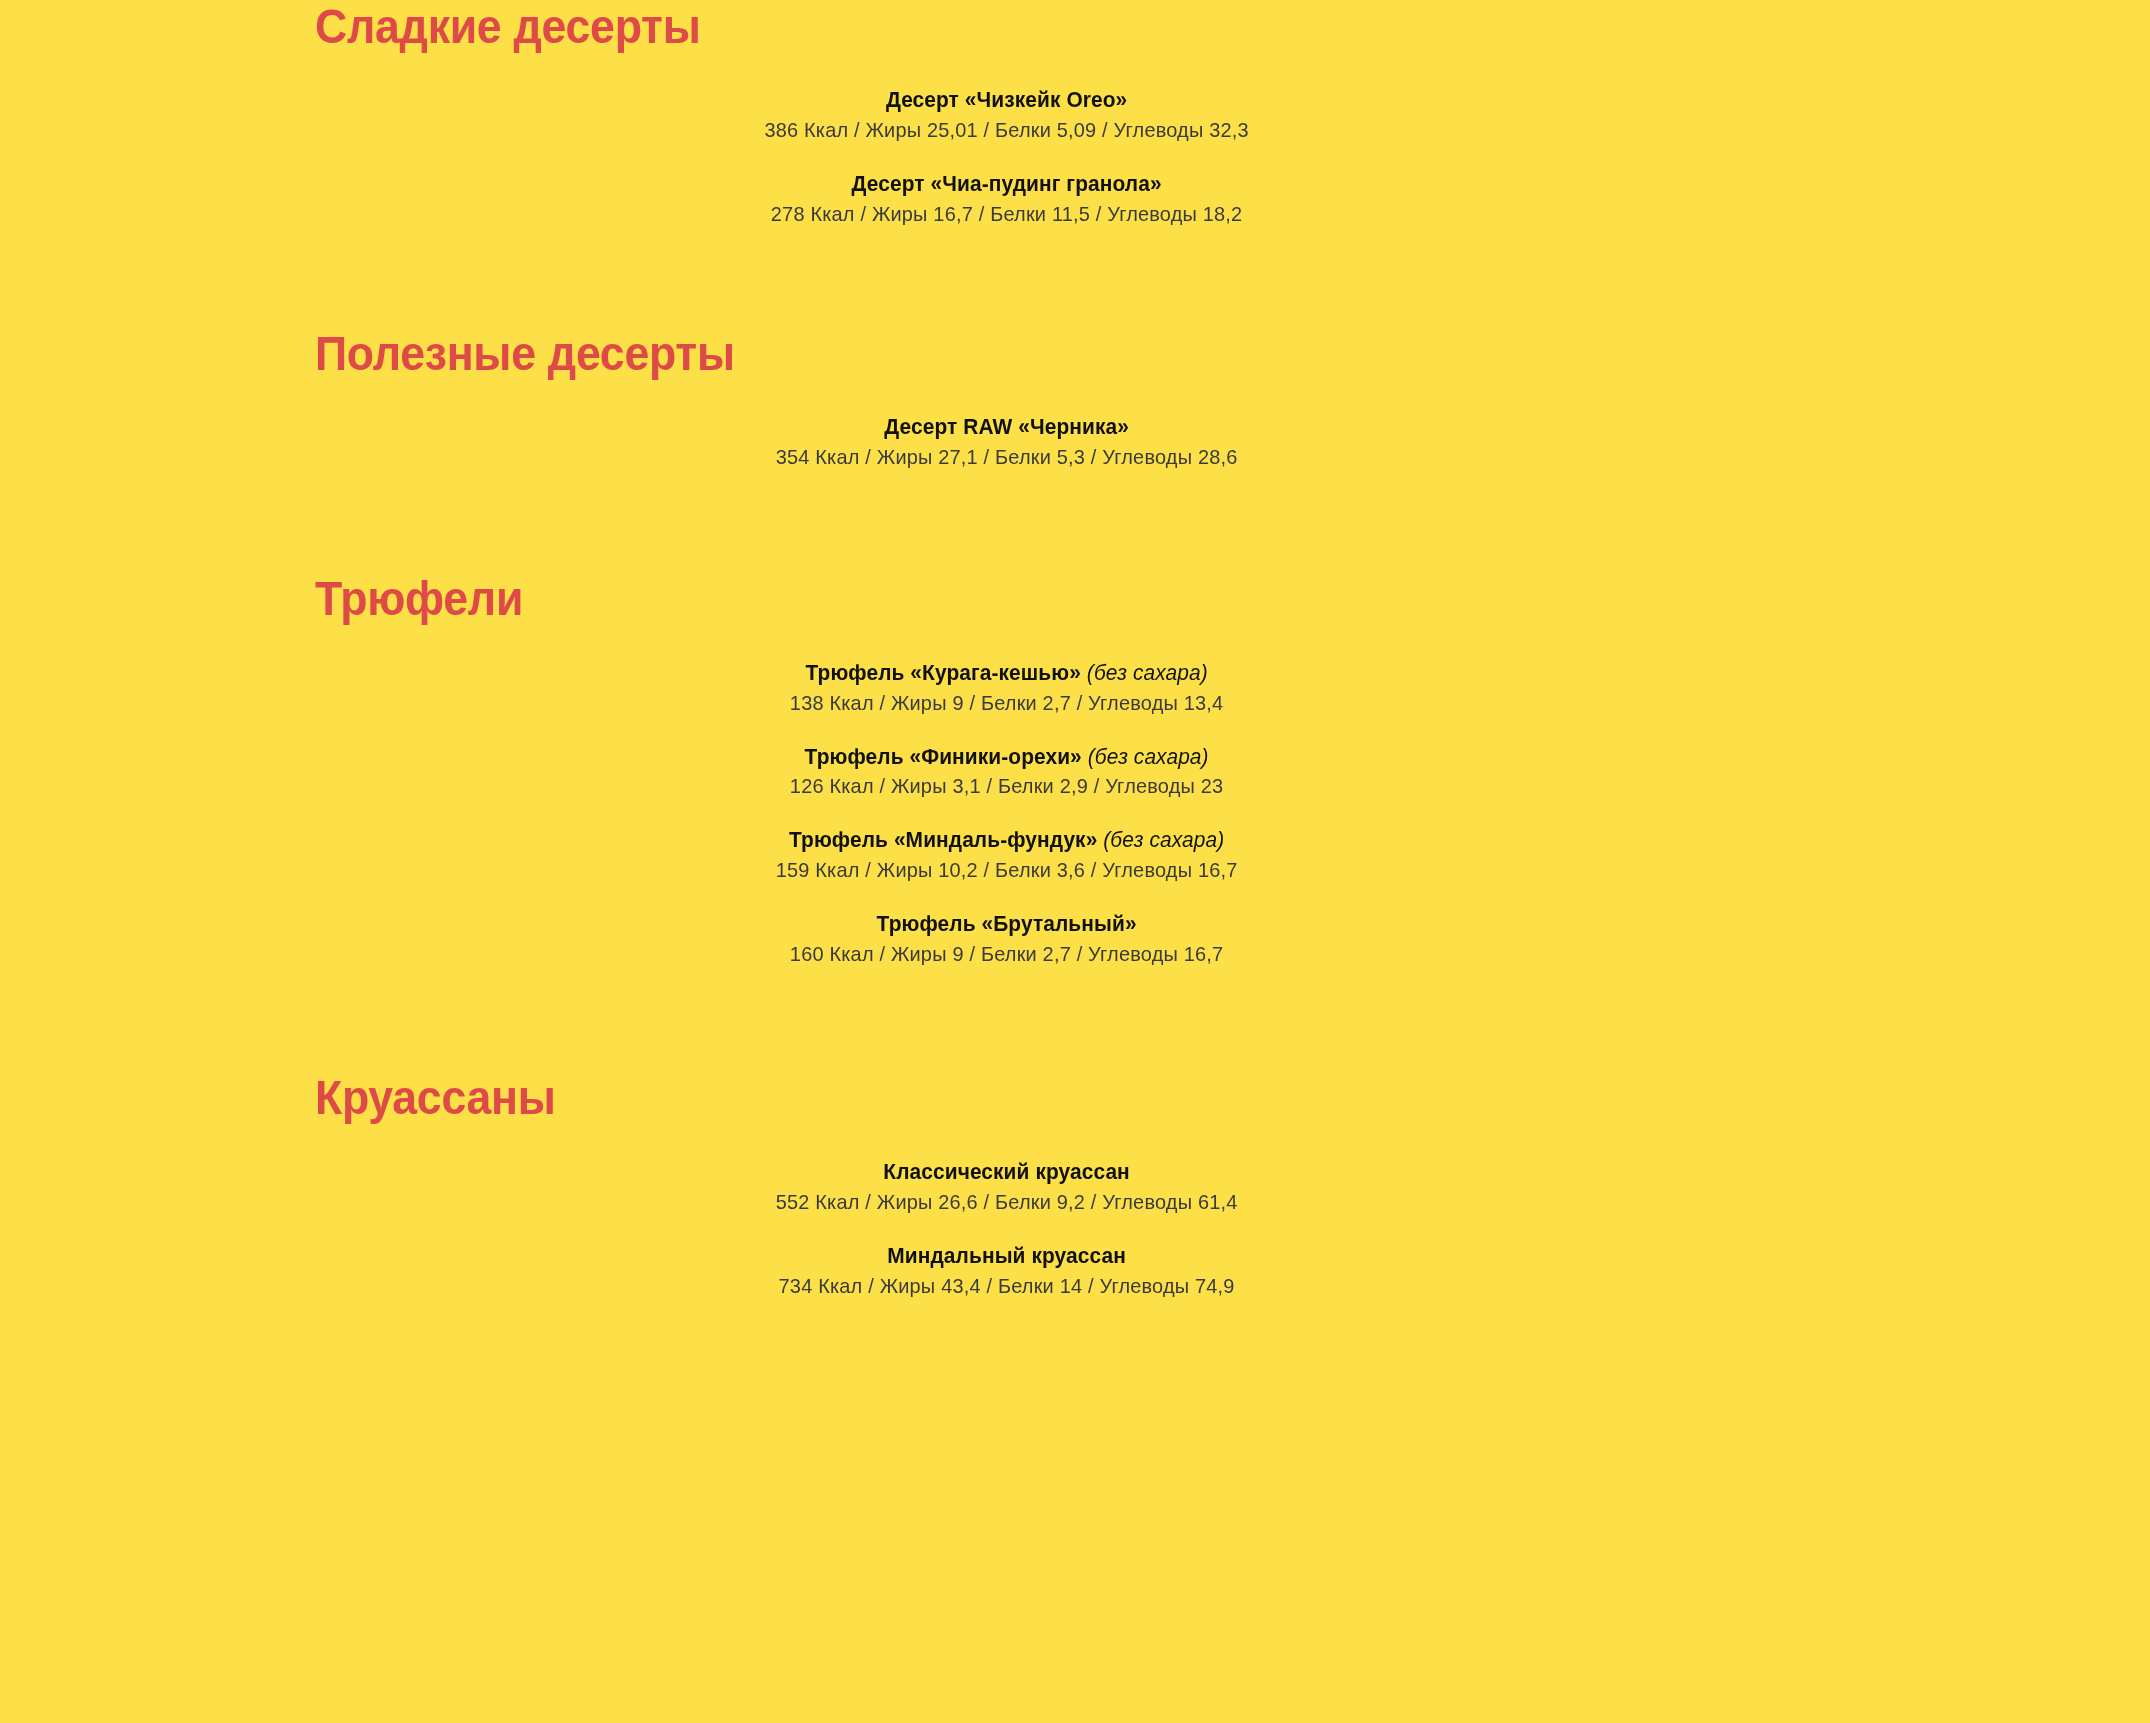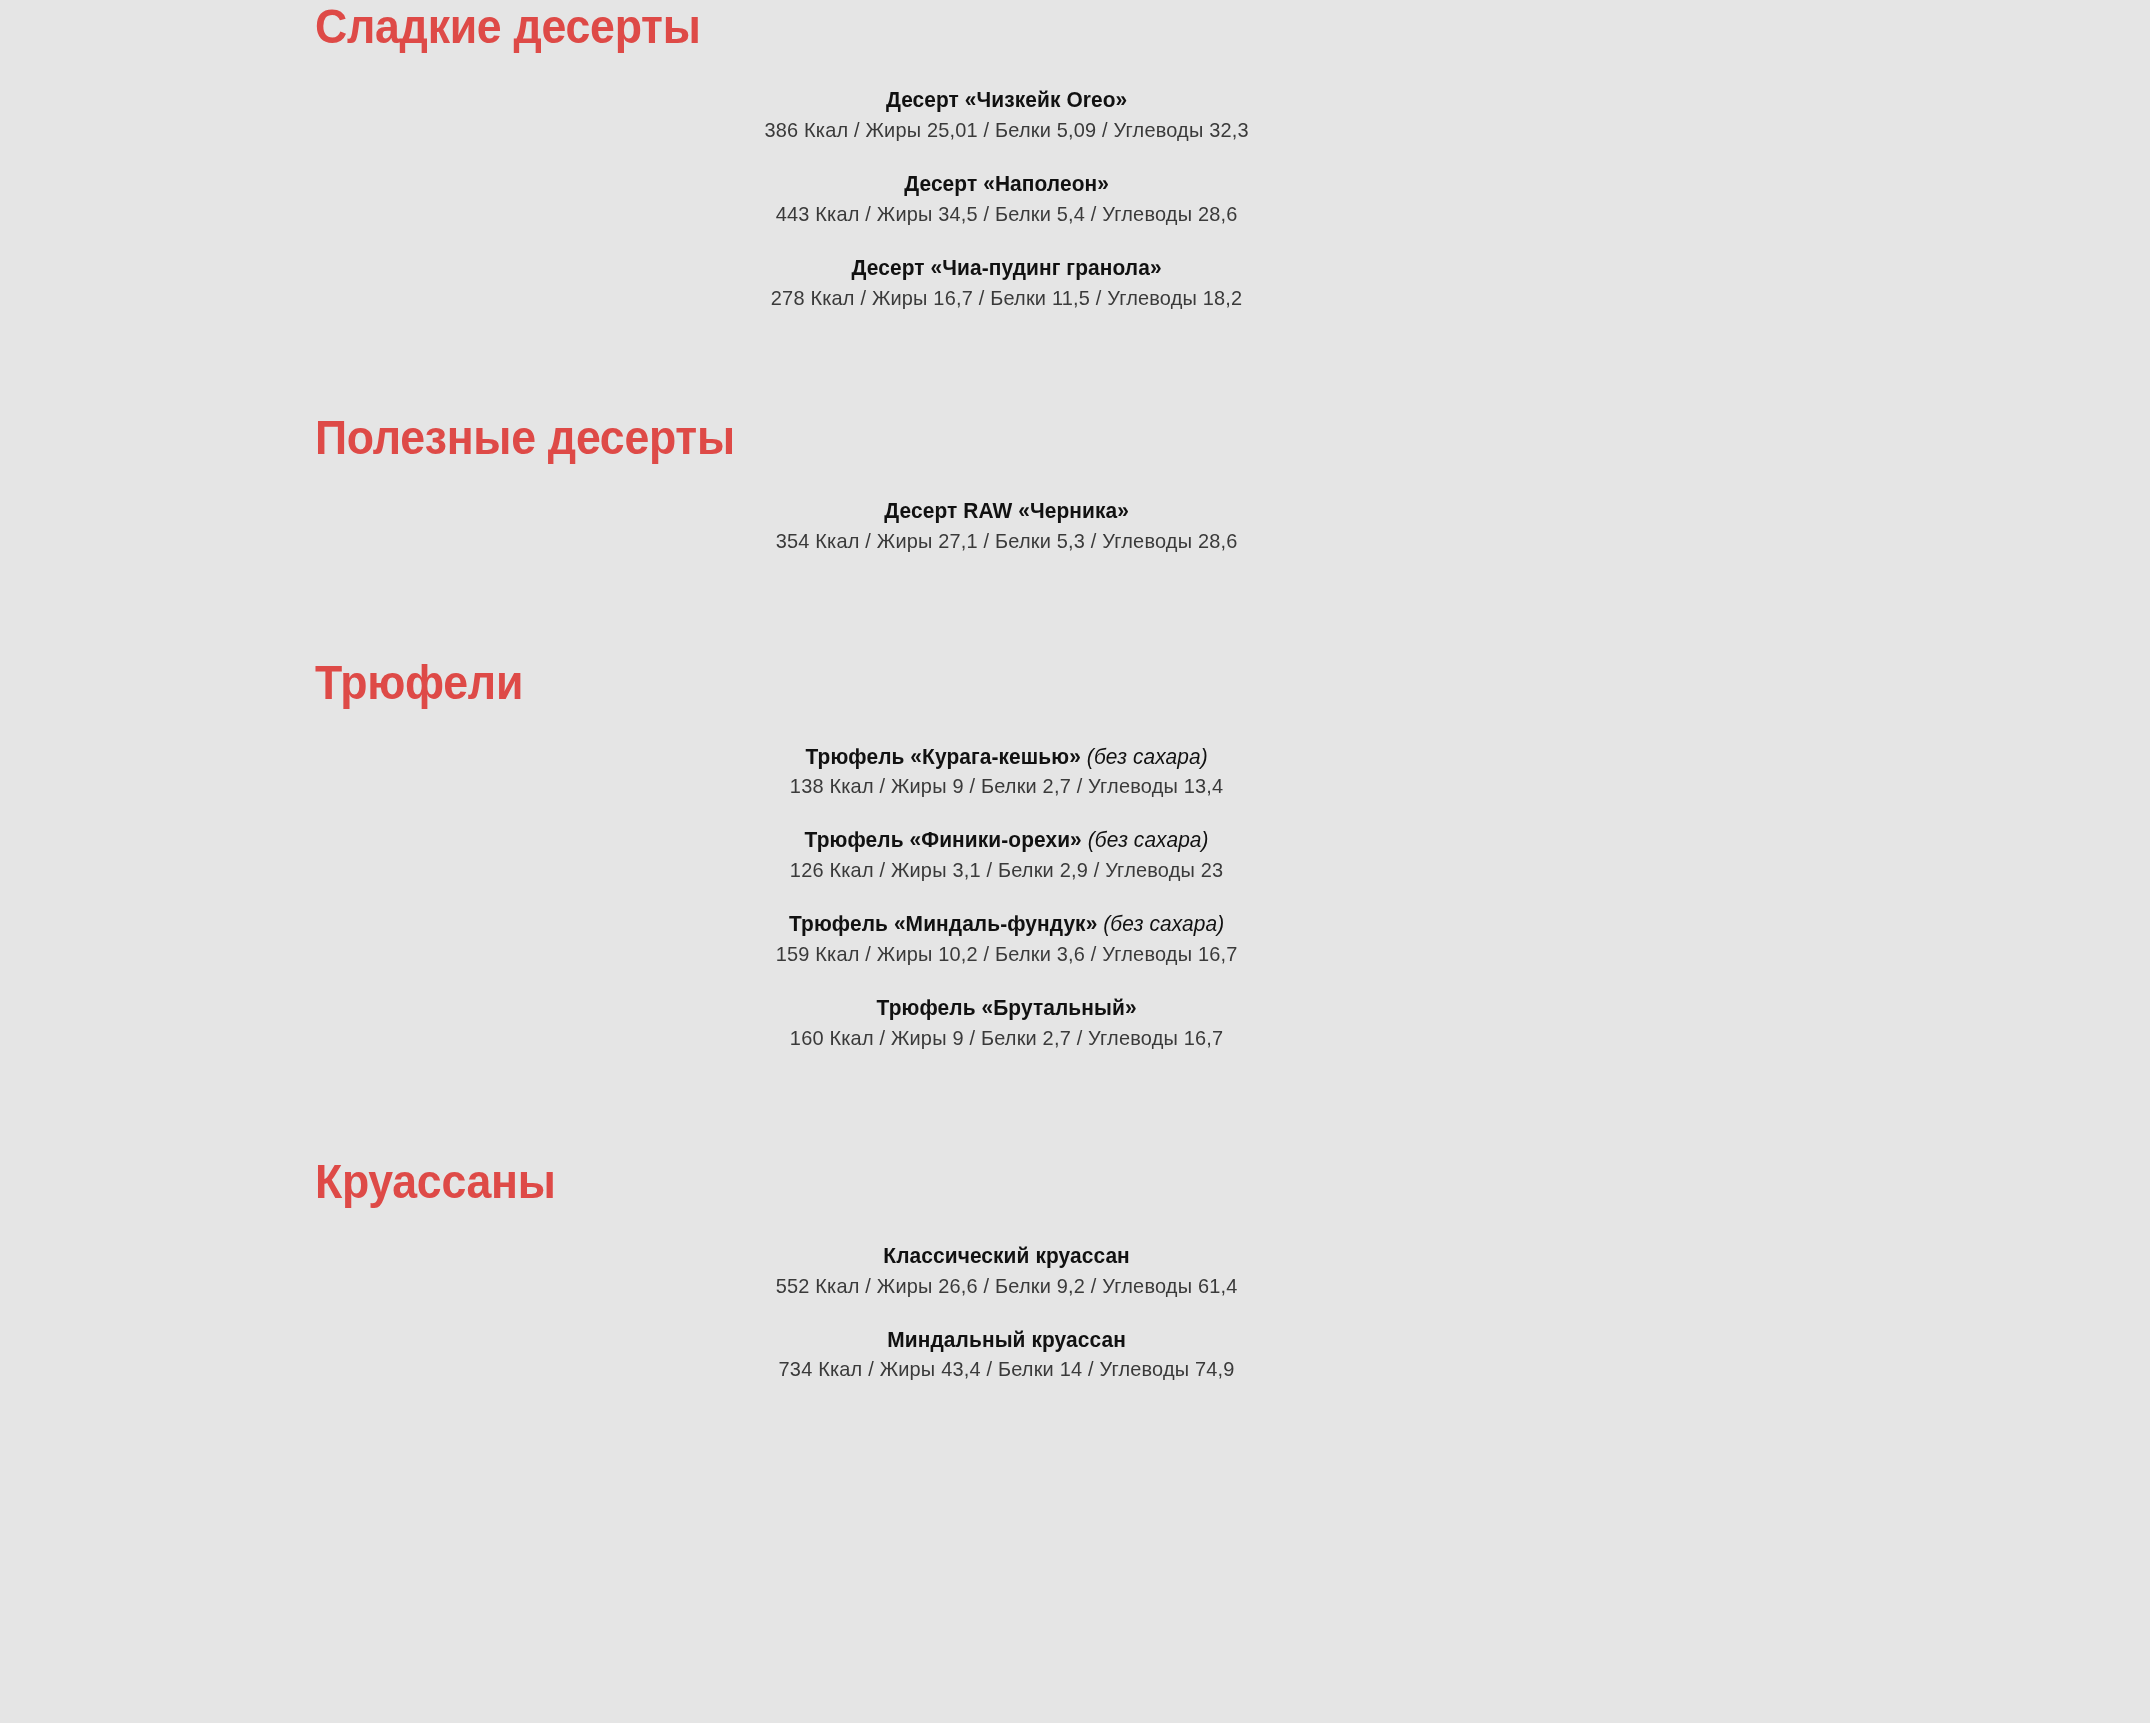--- a/index.html
+++ b/index.html
@@ -14,21 +14,21 @@
     overflow: hidden;
     font-family: "Liberation Sans", "DejaVu Sans", sans-serif;
     -webkit-font-smoothing: antialiased;
   }
 
   
   .page {
     position: relative;
     width: 2151px;
     height: 1724px;
-    background: #e5e5e5;
+    background: #fde047;
     box-sizing: border-box;
   }
   .column {
     position: absolute;
     left: 315px;
     top: 0px;
     width: 1456px;
   }
 
   
@@ -102,24 +102,20 @@
   <div class="column">
 
     <section class="section sec-sweet">
       <h2 class="section-heading">Сладкие десерты</h2>
 
       <div class="item">
         <span class="item-name">Десерт «Чизкейк Oreo»</span>
         <span class="item-nutrition">386 Ккал / Жиры 25,01 / Белки 5,09 / Углеводы 32,3</span>
       </div>
 
-      <div class="item">
-        <span class="item-name">Десерт «Наполеон»</span>
-        <span class="item-nutrition">443 Ккал / Жиры 34,5 / Белки 5,4 / Углеводы 28,6</span>
-      </div>
 
       <div class="item">
         <span class="item-name">Десерт «Чиа-пудинг гранола»</span>
         <span class="item-nutrition">278 Ккал / Жиры 16,7 / Белки 11,5 / Углеводы 18,2</span>
       </div>
     </section>
 
     <section class="section sec-healthy">
       <h2 class="section-heading">Полезные десерты</h2>
 

